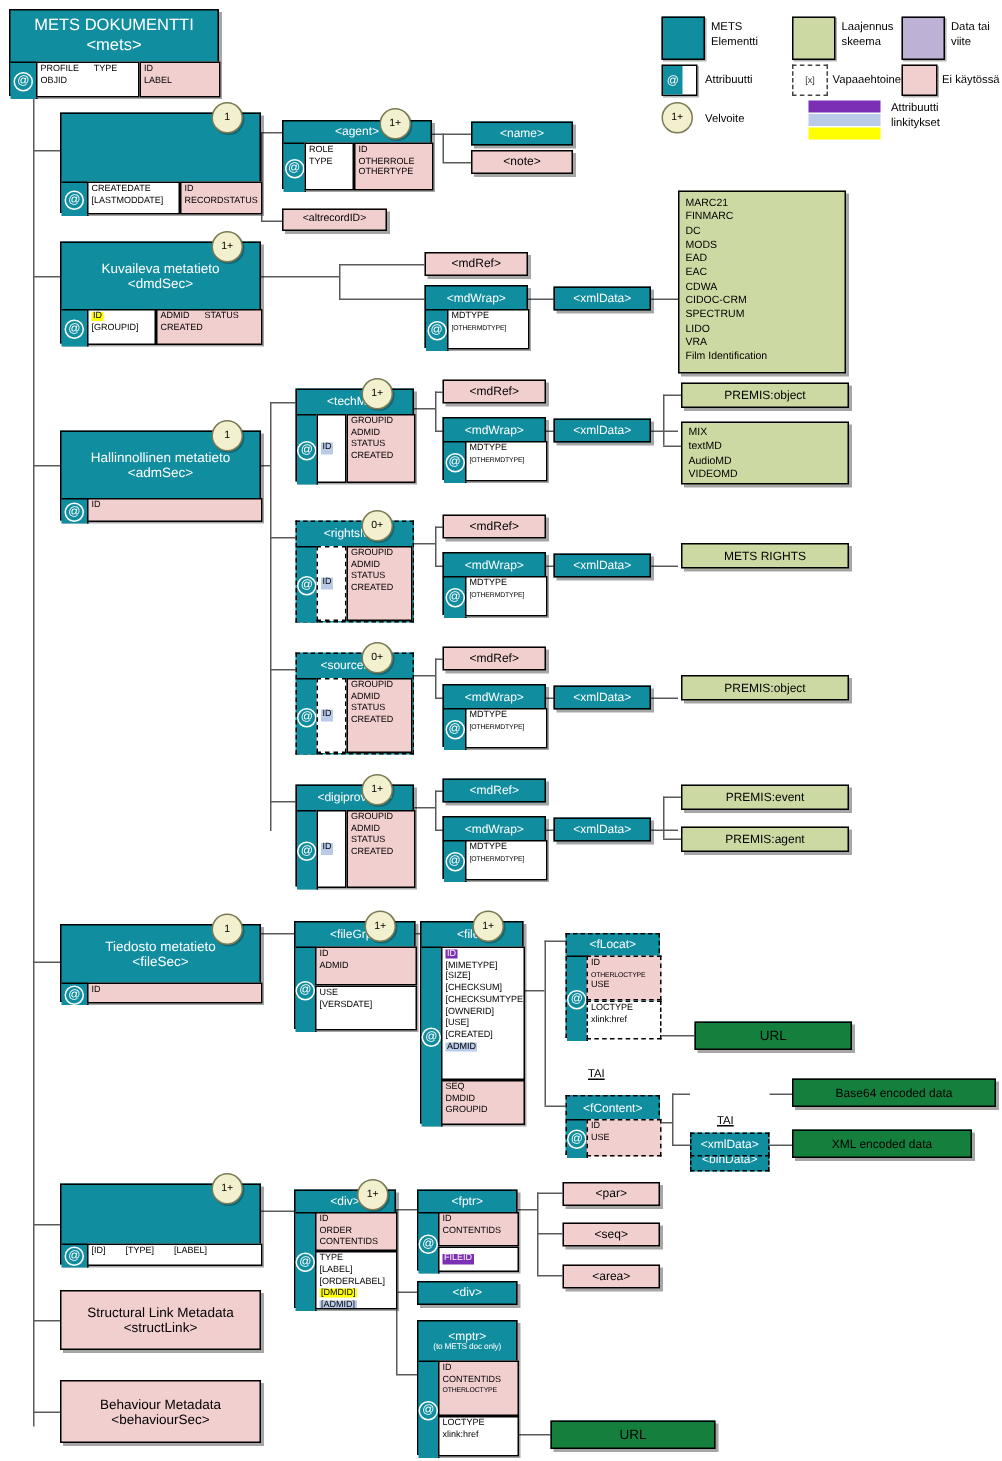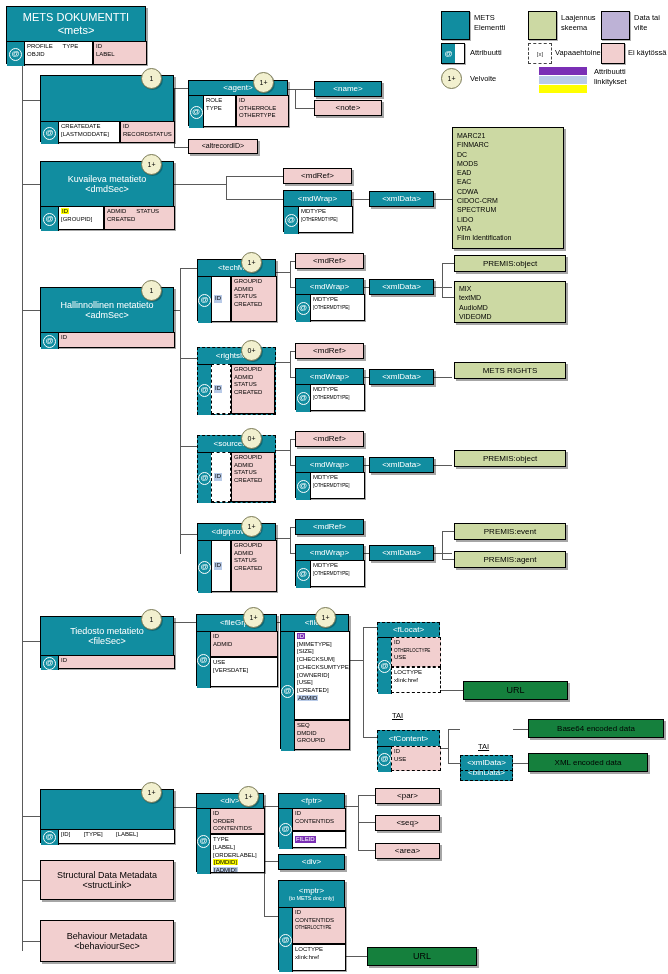--- a/index.html
+++ b/index.html
@@ -568,20 +568,20 @@
     <span style="white-space:pre;">ID
 CONTENTIDS</span><br>
     <span class="tiny">OTHERLOCTYPE</span>
   </div>
   <div class="cell white" style="left:13px;top:63px;width:54px;height:27px;white-space:pre;">LOCTYPE
 xlink:href</div>
 </div>
 <div class="node purple title" style="left:367px;top:947px;width:110px;height:19px;font-size:9px;">URL</div>
 
 <div class="node pink title mid" style="left:40px;top:860px;width:134px;height:40px;flex-direction:column;">
-  <span>Structural Data Metadata</span>
+  <span>Structural Link Metadata</span>
   <span>&lt;structLink&gt;</span>
 </div>
 
 <div class="node pink title mid" style="left:40px;top:920px;width:134px;height:42px;flex-direction:column;">
   <span>Behaviour Metadata</span>
   <span>&lt;behaviourSec&gt;</span>
 </div>
 
 </body></html>

